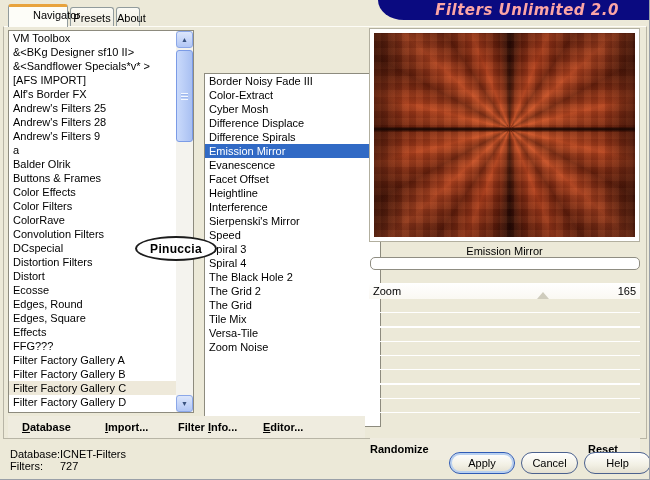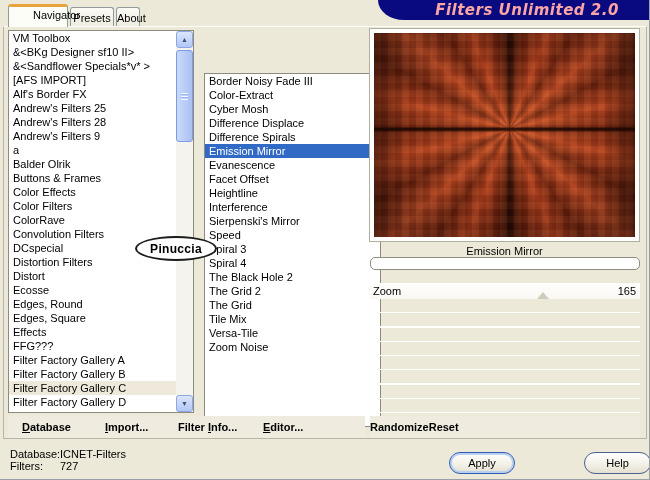--- a/index.html
+++ b/index.html
@@ -75,21 +75,21 @@
   .prow{background:#fff;flex:1;}
   .zoom-row{position:relative;background:linear-gradient(#fff,#faf8f2);height:16px;flex:none;
         font-size:11px;display:flex;justify-content:space-between;align-items:center;padding:0 4px;}
   .thumb{position:absolute;left:62%;bottom:0;width:0;height:0;
         border-left:6px solid transparent;border-right:6px solid transparent;border-bottom:7px solid #cfccbd;}
 
   
   .strip{position:absolute;top:416px;height:22px;background:#efecdf;z-index:2;
          font-size:11px;font-weight:bold;line-height:22px;}
   .strip-l{left:8px;width:357px;}
-  .strip-r{left:370px;width:270px;display:flex;justify-content:flex-start;padding-right:22px;box-sizing:border-box;}
+  .strip-r{left:370px;width:270px;display:flex;justify-content:space-between;padding-right:22px;box-sizing:border-box;margin-top:22px;}
   .tbtn{position:absolute;top:0;cursor:default;}
   .mn{text-decoration:underline;}
 
   
   .status{position:absolute;left:10px;top:448px;font-size:11px;line-height:12px;z-index:2;
           display:grid;grid-template-columns:50px auto;}
   .xpbtn{position:absolute;top:452px;height:22px;box-sizing:border-box;font-size:11px;
          background:linear-gradient(180deg,#ffffff,#f2f0e4 60%,#e3dfd0);border:1px solid #4b618e;
          border-radius:11px;text-align:center;line-height:20px;z-index:2;cursor:default;}
   .b-apply{left:449px;width:66px;box-shadow:inset 0 0 0 2px #b8d0f0;border-color:#2f5bb5;}
@@ -219,19 +219,20 @@
   </div>
 
   <div class="status">
     <span>Database:</span>
     <span>ICNET-Filters</span>
     <span>Filters:</span>
     <span>727</span>
   </div>
 
   <div class="xpbtn b-apply">Apply</div>
+  <div class="xpbtn b-cancel">Cancel</div>
   <div class="xpbtn b-help">Help</div>
 
   <div class="watermark">
     <span>Pinuccia</span>
   </div>
 
 </div>
 
 </body></html>

